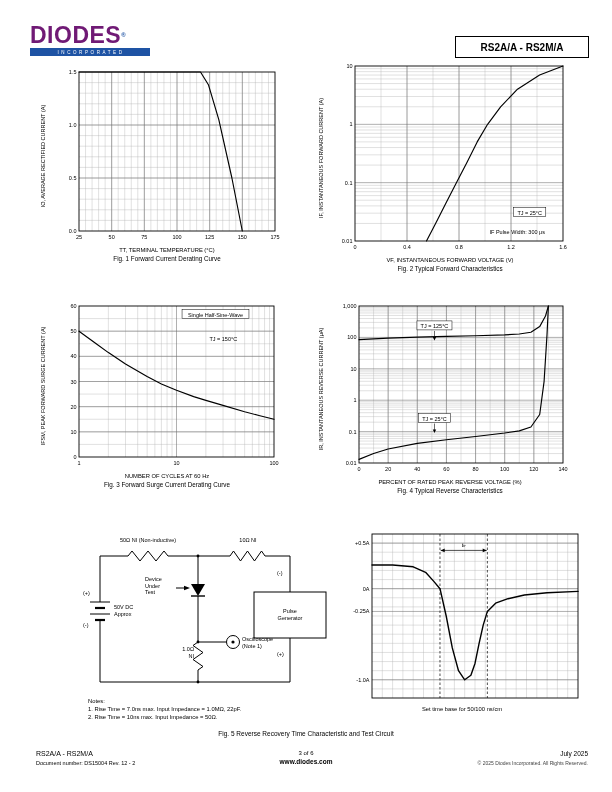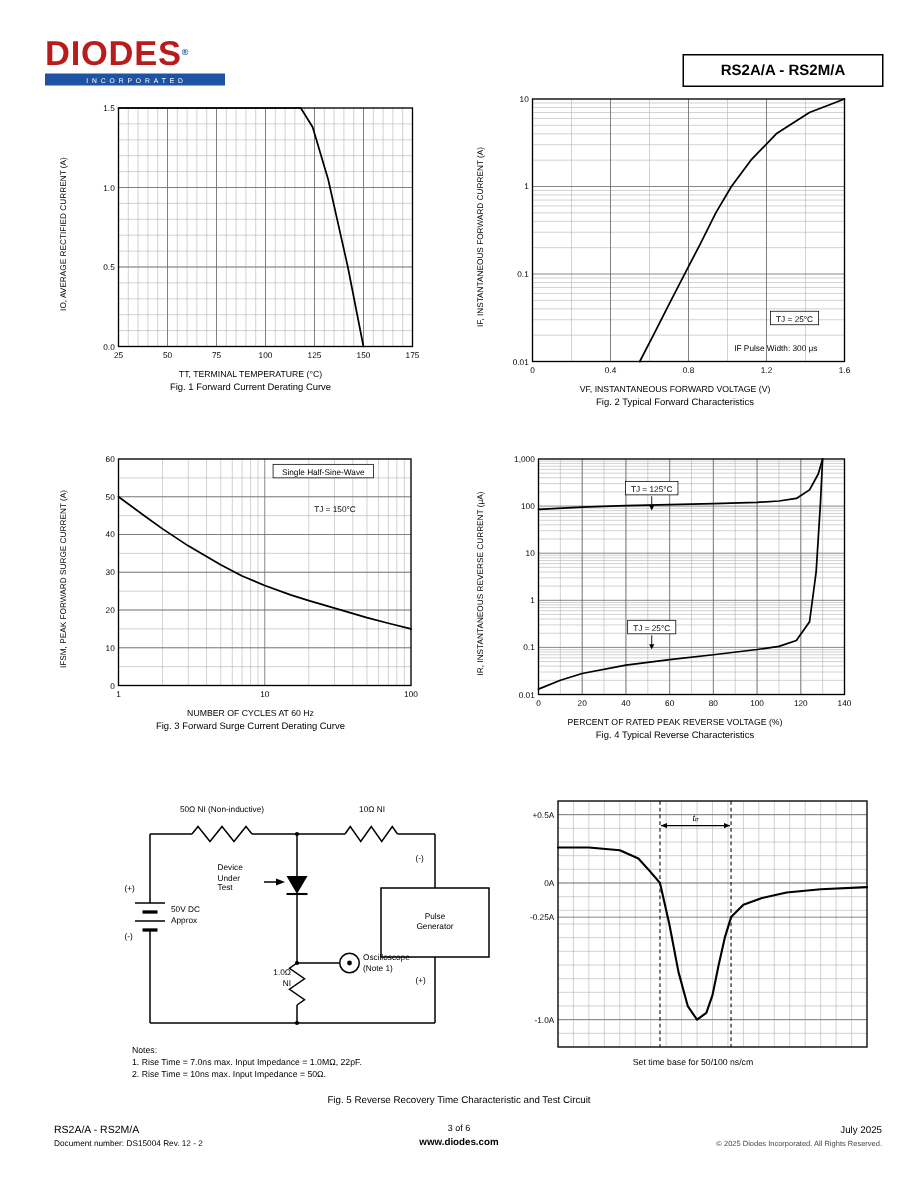--- a/index.html
+++ b/index.html
@@ -6,21 +6,21 @@
   #page{position:relative;width:612px;height:792px;background:#fff;margin:0 auto;
         font-family:"Liberation Sans","DejaVu Sans",sans-serif;color:#000;overflow:hidden;}
   .abs{position:absolute;}
   .fig{position:absolute;}
   .fig svg{display:block;background:#fff;}
   .vlabel{position:absolute;left:2px;transform:rotate(-90deg);transform-origin:0 0;
           font-size:5.5px;text-align:center;white-space:nowrap;}
   .xlabel{font-size:5.8px;text-align:center;margin-top:1px;}
   .caption{font-size:6.3px;text-align:center;margin-top:2px;}
   .logo{position:absolute;left:30px;top:24px;width:120px;}
-  .logo-text{font-size:23px;font-weight:bold;color:#b91c1c;letter-spacing:0.5px;line-height:22px;}
+  .logo-text{font-size:23px;font-weight:bold;color:#701a75;letter-spacing:0.5px;line-height:22px;}
   .logo-reg{font-size:6px;color:#1e53a4;vertical-align:super;font-weight:bold;}
   .logo-bar{background:#1e53a4;color:#fff;font-size:4.5px;letter-spacing:2.6px;text-align:center;
             padding:1.5px 0 1px 2px;width:118px;margin-top:1px;}
   .part-box{position:absolute;left:455px;top:36px;width:132px;height:20px;border:1px solid #000;
             display:flex;align-items:center;justify-content:center;font-weight:bold;font-size:10px;background:#fff;}
   .clabel{position:absolute;font-size:5.5px;line-height:1.2;}
   .center{transform:translateX(-50%);white-space:nowrap;}
   .notes div{font-size:5.8px;line-height:1.35;}
   .footer{font-size:6.5px;}
 </style>

